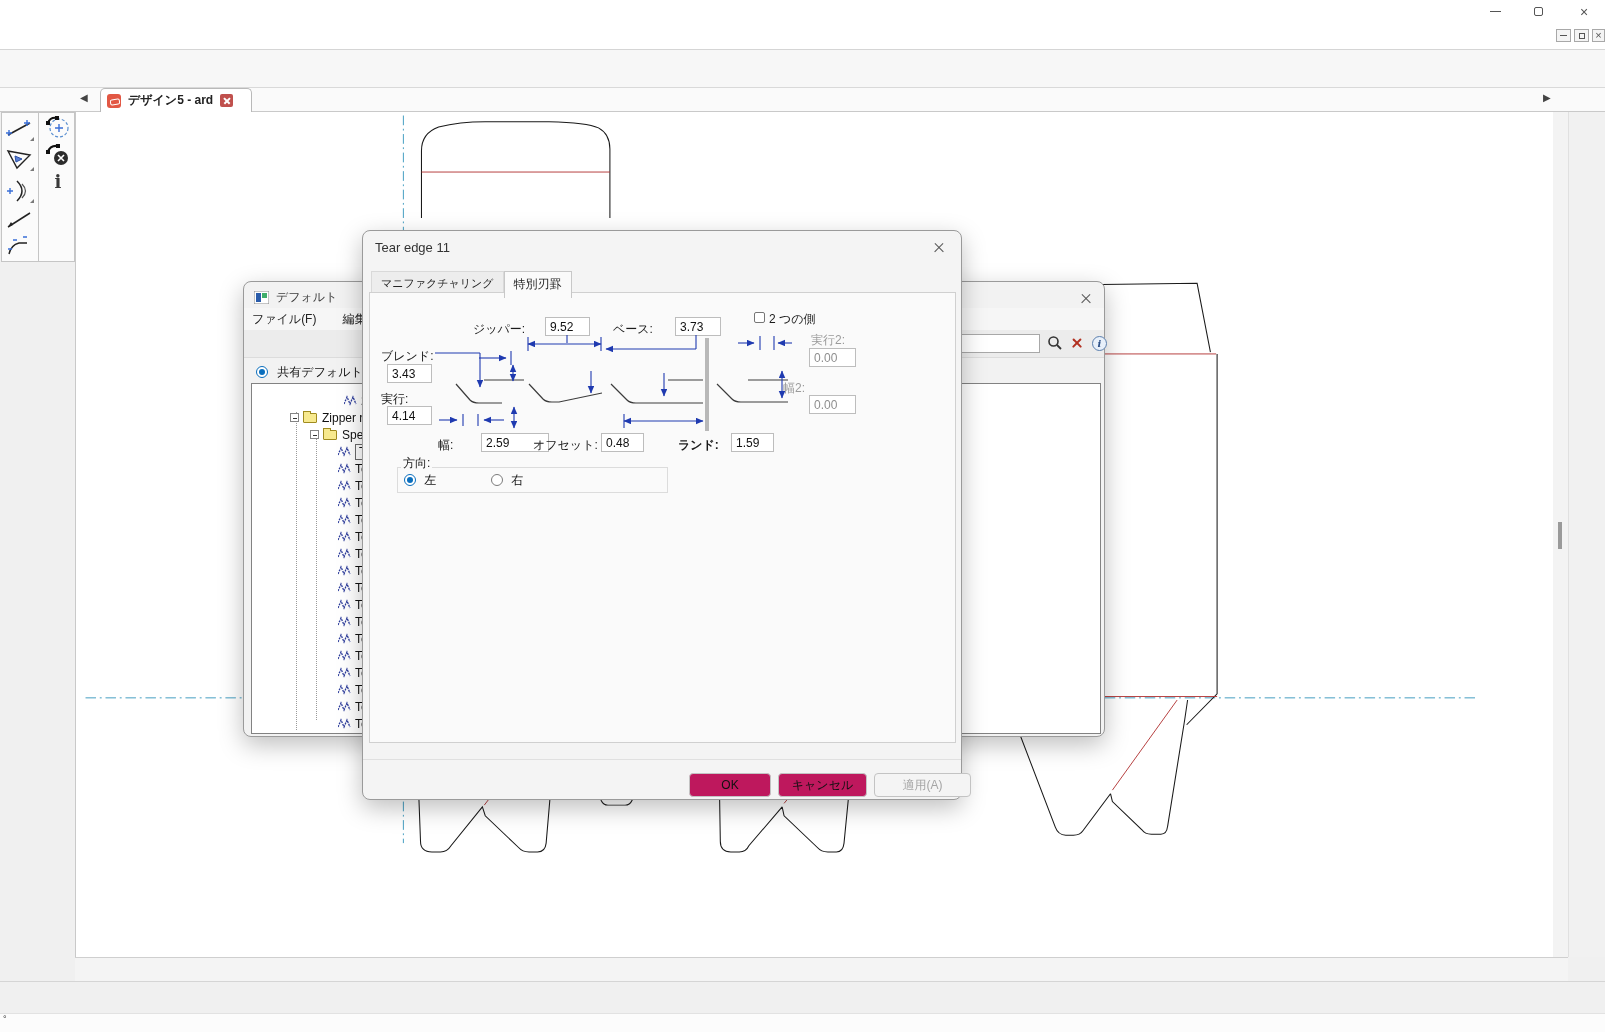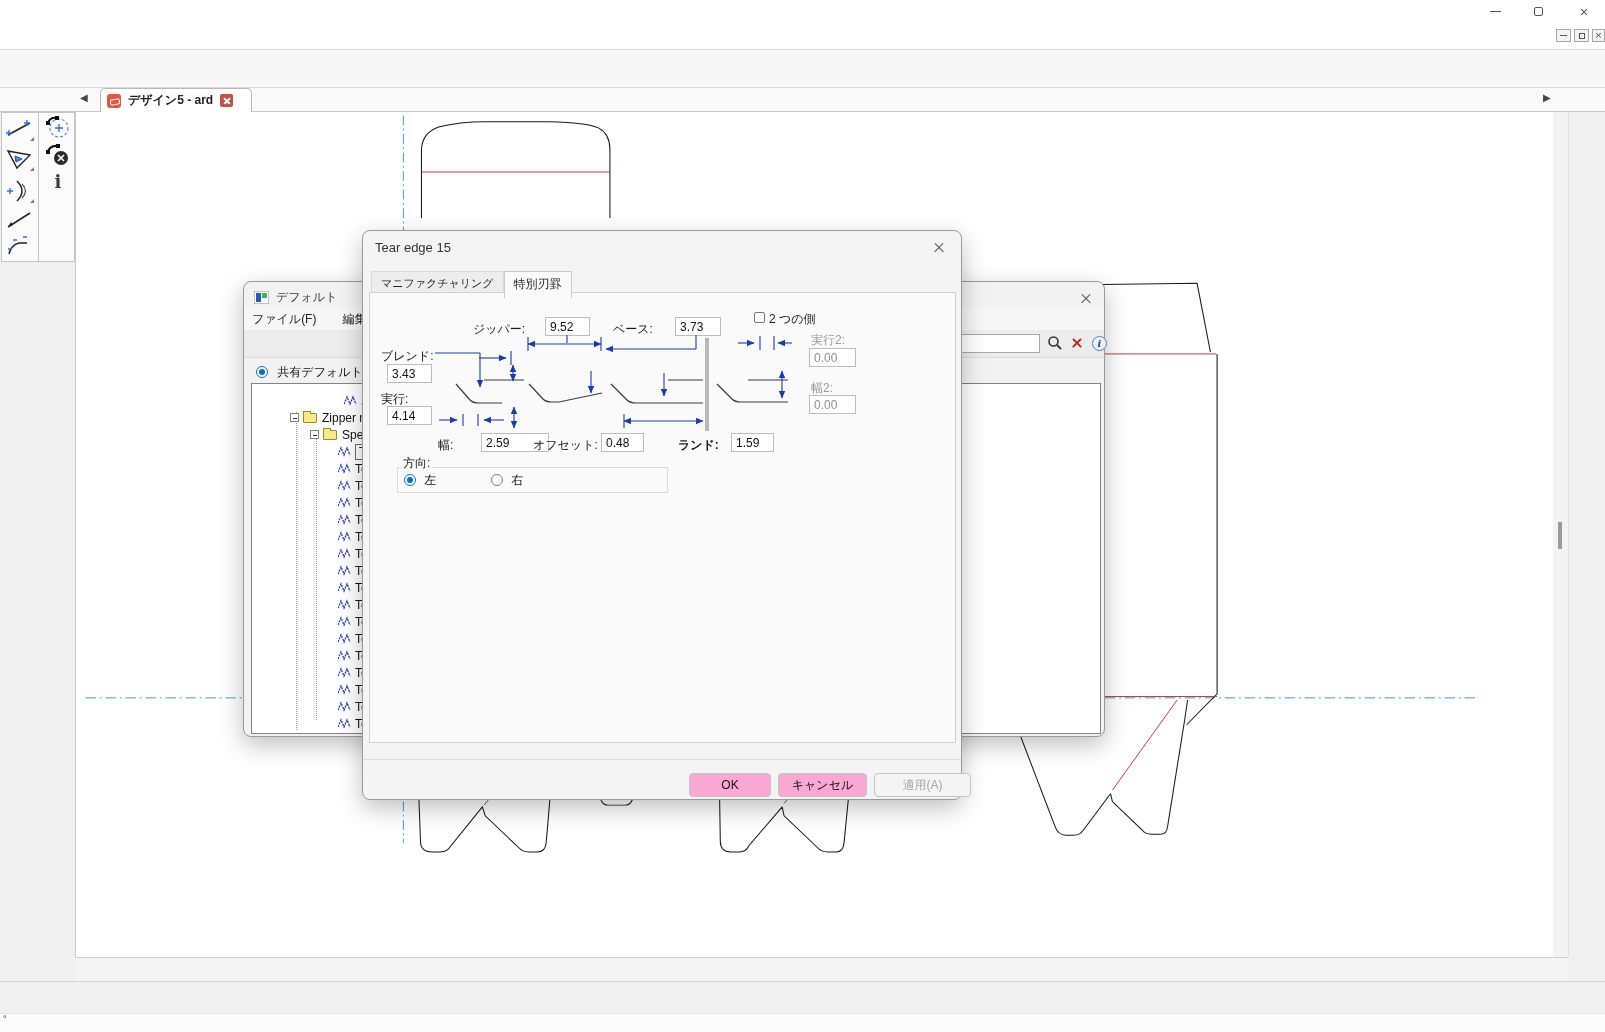--- a/index.html
+++ b/index.html
@@ -94,21 +94,21 @@
   .ttab.active { background:#fafafa; position:relative; z-index:2; margin-bottom:-1px; padding-bottom:5px; border-color:#c8c8c8; font-size:12px; }
   .tpanel { position:absolute; left:6px; top:61px; width:587px; height:451px; background:#fafafa; border:1px solid #d0d0d0; }
   .flabel { position:absolute; font-size:12px; color:#1a1a1a; white-space:nowrap; }
   .flabel.r { text-align:left; }
   .flabel.dis { color:#9b9b9b; }
   .num { position:absolute; height:19px; border:1px solid #bdbdbd; background:#fff; font-size:12px; color:#111; padding:0 4px; font-family:"Liberation Sans",sans-serif; }
   .num.dis { color:#8f8f8f; }
   .checkbox { position:absolute; width:11px; height:11px; border:1px solid #767676; background:#fff; border-radius:2px; }
   .groupbox { position:absolute; border:1px solid #dcdcdc; background:transparent; }
   .grouplegend { position:absolute; font-size:12px; color:#1a1a1a; background:#fafafa; padding:0 2px; }
-  .btn { position:absolute; height:24px; border:1px solid #c3c3c3; background:#f9a8d4; border-radius:4px; font-size:12px; color:#111; text-align:center; line-height:22px; }
+  .btn { position:absolute; height:24px; border:1px solid #c3c3c3; background:#be185d; border-radius:4px; font-size:12px; color:#111; text-align:center; line-height:22px; }
   .btn.dis { color:#a5a5a5; background:#f4f4f4; }
   .sepline { position:absolute; left:0; width:100%; height:1px; background:#e0e0e0; }
 </style>
 </head>
 <body>
 
 <div class="app">
 
   <div class="titlebar">
     <div class="wctl" style="left:1481px;">
@@ -503,38 +503,38 @@
           </div>
         <div class="trow" style="padding-left:38px;">
 
           <span>Zippe</span>
         </div>
       </div>
     </div>
   </div>
 
   <div class="dlg" style="left:362px; top:230px; width:600px; height:570px; z-index:10; background:#f4f4f4;">
-    <div class="tdlg-title">Tear edge 15</div>
+    <div class="tdlg-title">Tear edge 11</div>
     <div class="dlg-close" style="right:14px; top:9px;"></div>
     <div class="ttabs">
       <span class="ttab">マニファクチャリング</span>
       <span class="ttab active">特別刃罫</span>
     </div>
     <div class="tpanel"></div>
 
     <div class="flabel r" style="left:110px; top:90px; width:69px;">ジッパー:</div>
     <input class="num" style="left: 182px; top: 86px; width: 45px;" value="9.52">
     <div class="flabel r" style="left:250px; top:90px; width:58px;">ベース:</div>
     <input class="num" style="left: 312px; top: 86px; width: 46px;" value="3.73">
     <span class="checkbox" style="left:391px; top:81px;"></span>
     <div class="flabel" style="left:406px; top:80px;">2 つの側</div>
 
     <div class="flabel dis" style="left:448px; top:101px;">実行2:</div>
     <input class="num dis" style="left: 446px; top: 117px; width: 47px;" value="0.00">
-    <div class="flabel dis" style="left:448px; top:149px;">幅2:</div>
+    <div class="flabel dis" style="left:420px; top:149px;">幅2:</div>
     <input class="num dis" style="left: 446px; top: 164px; width: 47px;" value="0.00">
 
     <div class="flabel r" style="left:18px; top:117px; width:58px;">ブレンド:</div>
     <input class="num" style="left: 24px; top: 133px; width: 45px;" value="3.43">
     <div class="flabel r" style="left:18px; top:160px; width:58px;">実行:</div>
     <input class="num" style="left: 24px; top: 175px; width: 45px;" value="4.14">
 
     <svg style="position:absolute; left:55px; top:100px;" width="390" height="105" viewBox="0 0 390 105">
       <defs>
         <marker id="ah" orient="auto-start-reverse" markerWidth="8" markerHeight="7" refX="6.5" refY="3">

